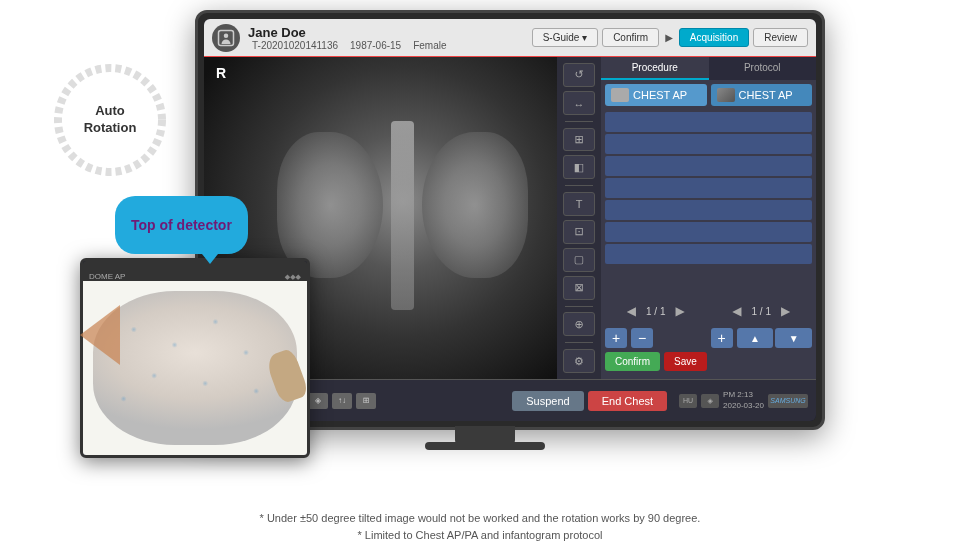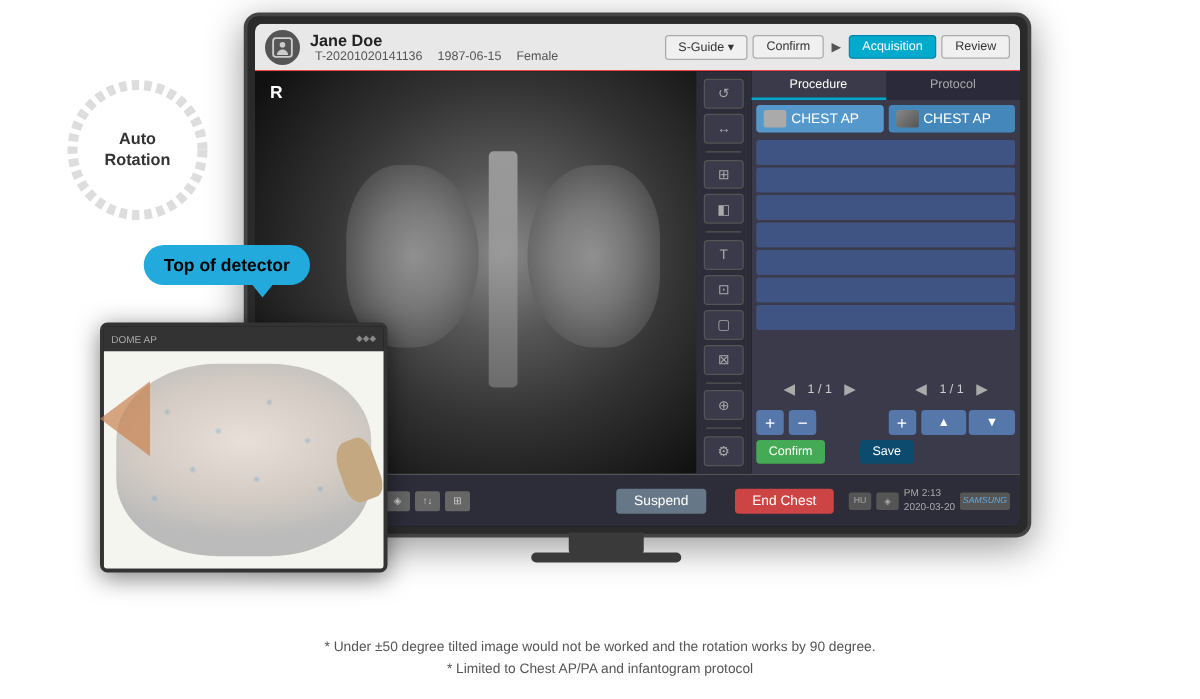--- a/index.html
+++ b/index.html
@@ -372,32 +372,31 @@
       padding: 4px 10px;
       background: #44aa55;
       color: white;
       border: none;
       border-radius: 3px;
       font-size: 10px;
       cursor: pointer;
     }
     .save-btn {
       padding: 4px 10px;
-      background: #0c4a6e;
+      background: #b91c1c;
       color: white;
       border: none;
       border-radius: 3px;
       font-size: 10px;
       cursor: pointer;
-      margin-left: 24px;
     }
     .spacer { flex: 1; }
     .bottom-status-btns {
       display: flex;
-      gap: 23px;
+      gap: 4px;
     }
     .status-btn {
       padding: 4px 14px;
       font-size: 11px;
       border-radius: 3px;
       border: none;
       cursor: pointer;
     }
     .status-btn.suspend {
       background: #667788;
@@ -442,21 +441,21 @@
       border: 3px solid #333;
       border-radius: 6px;
       box-shadow: 0 4px 20px rgba(0,0,0,0.5);
       overflow: hidden;
       z-index: 10;
     }
     .small-screen-header {
       background: #333;
       height: 20px;
       display: flex;
-      align-items: center;
+      align-items: flex-end;
       padding: 0 6px;
       font-size: 8px;
       color: #aaa;
     }
     .small-screen-content {
       width: 100%;
       height: calc(100% - 20px);
       background: #f5f5f0;
       position: relative;
       overflow: hidden;
@@ -531,24 +530,24 @@
 
     
     .detector-callout {
       position: absolute;
       left: 115px;
       top: 196px;
       z-index: 15;
     }
     .callout-bubble {
       background: #22aadd;
-      color: #000000;
+      color: #701a75;
       font-size: 14px;
       font-weight: bold;
-      padding: 8px 16px;
+      padding: 21px 16px;
       border-radius: 20px;
       position: relative;
       white-space: nowrap;
     }
     .callout-bubble::after {
       content: '';
       position: absolute;
       bottom: -10px;
       right: 30px;
       width: 0;

